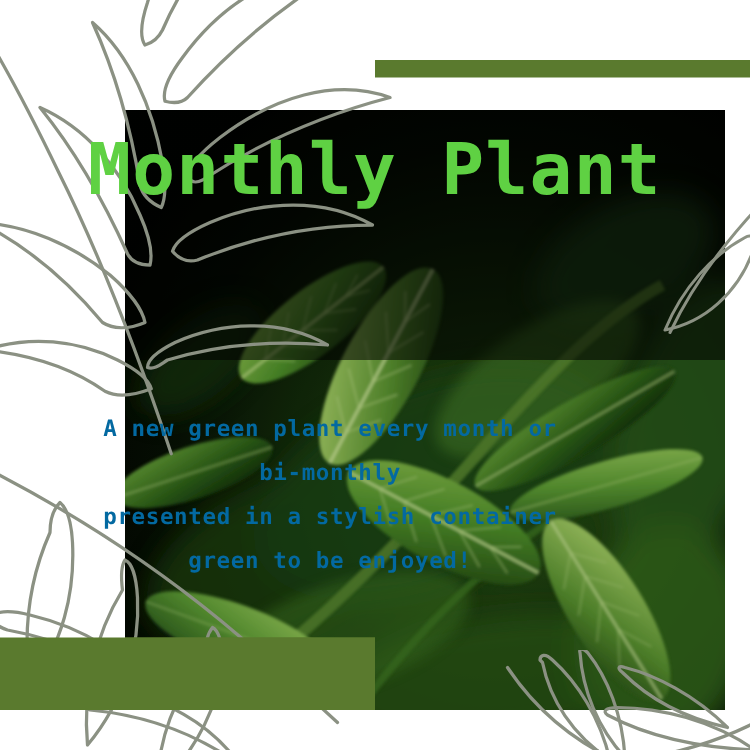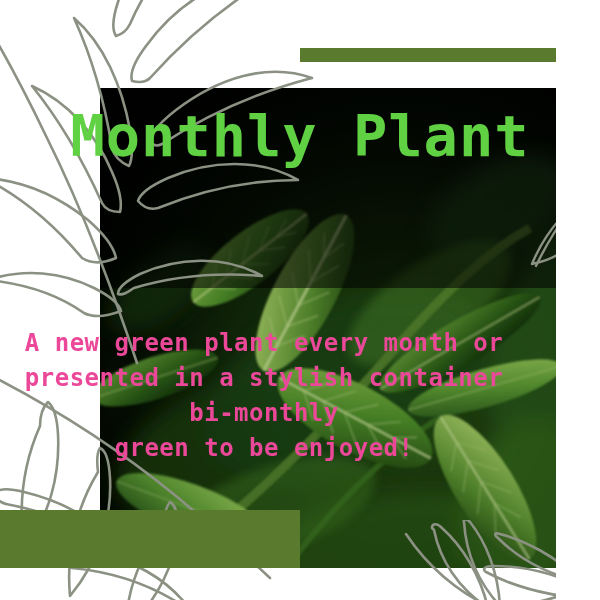--- a/index.html
+++ b/index.html
@@ -6,21 +6,21 @@
     margin: 0;
     padding: 0;
     background: #ffffff;
   }
   body {
     font-family: "DejaVu Sans", sans-serif;
   }
 
   #poster {
     position: relative;
-    width: 556px;
+    width: 600px;
     height: 600px;
     overflow: hidden;
     background: #ffffff;
   }
 
   
   .leafart {
     position: absolute;
     pointer-events: none;
   }
@@ -92,24 +92,24 @@
   .title-line-2 { }
 
   .body-copy {
     position: absolute;
     left: 0;
     top: 326px;
     width: 528px;
     text-align: center;
     font-family: "DejaVu Sans Mono", monospace;
     font-weight: bold;
-    font-size: 24px;
+    font-size: 18px;
     line-height: 35px;
     letter-spacing: 0.5px;
-    color: #ec4899;
+    color: #0369a1;
   }
   .body-line { display: block; white-space: nowrap; }
 </style>
 </head>
 <body>
 
 <div id="poster">
 
   <div class="photo">
     <svg class="photo-canvas" viewBox="0 0 480 480" preserveAspectRatio="none">
@@ -314,18 +314,18 @@
   <div class="bar-top"></div>
   <div class="bar-bottom"></div>
   <div class="bar-bottom-over"></div>
 
   <div class="title">
     <div>Monthly Plant</div>
   </div>
 
   <div class="body-copy">
     <span class="body-line">A new green plant every month or</span>
+    <span class="body-line">bi-monthly</span>
     <span class="body-line">presented in a stylish container</span>
-    <span class="body-line">bi-monthly</span>
     <span class="body-line">green to be enjoyed!</span>
   </div>
 
 </div>
 
 </body></html>

